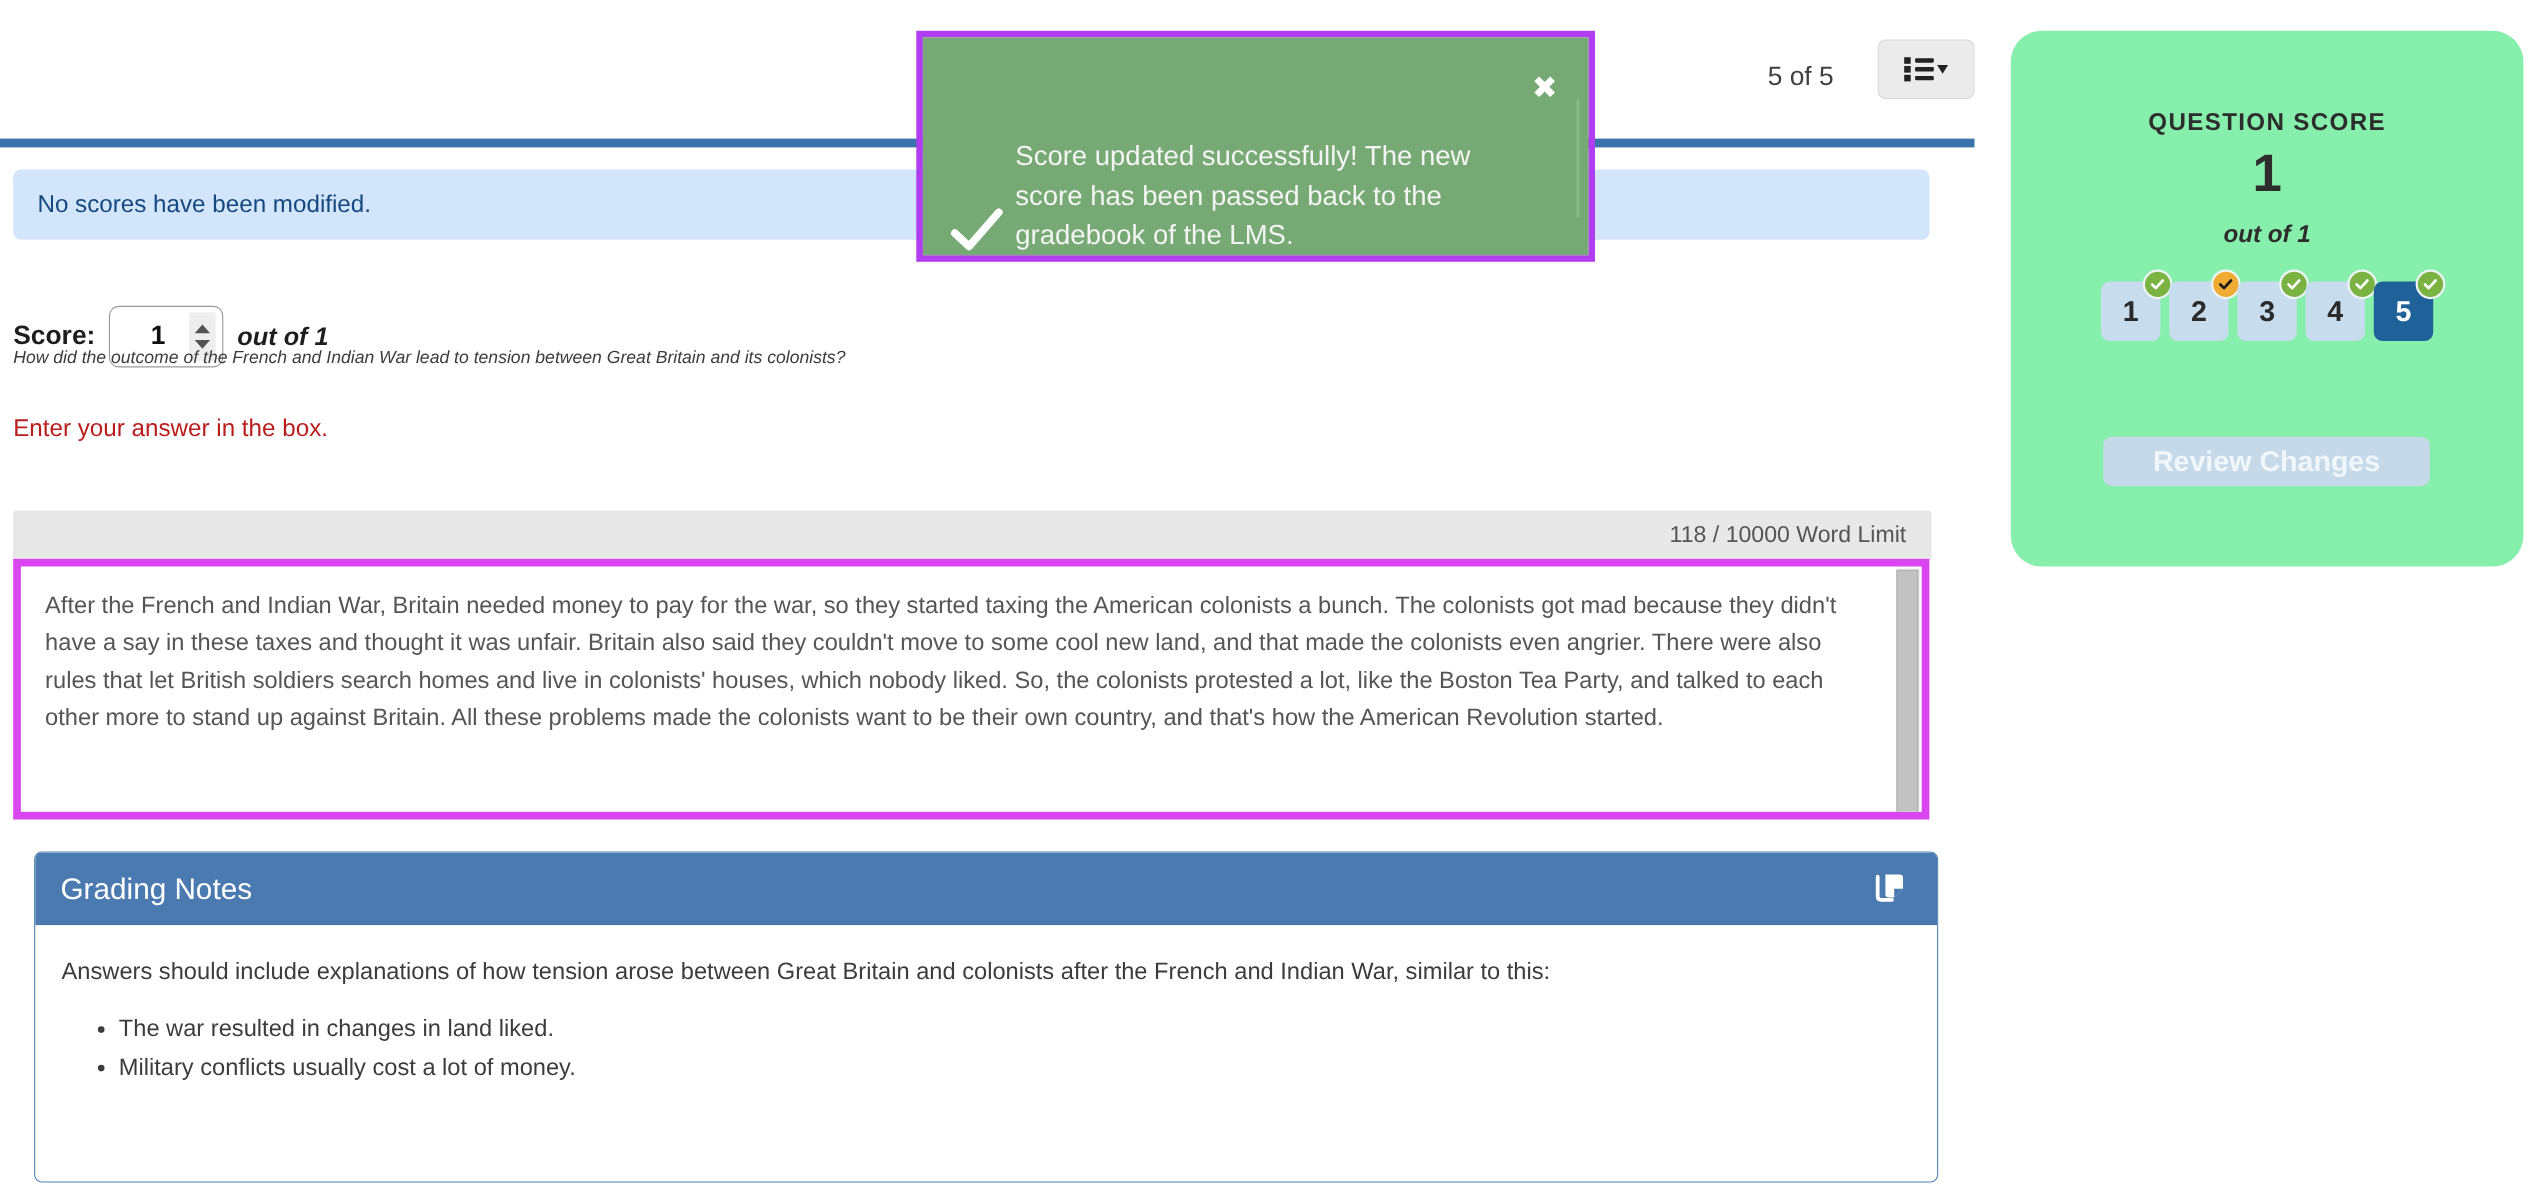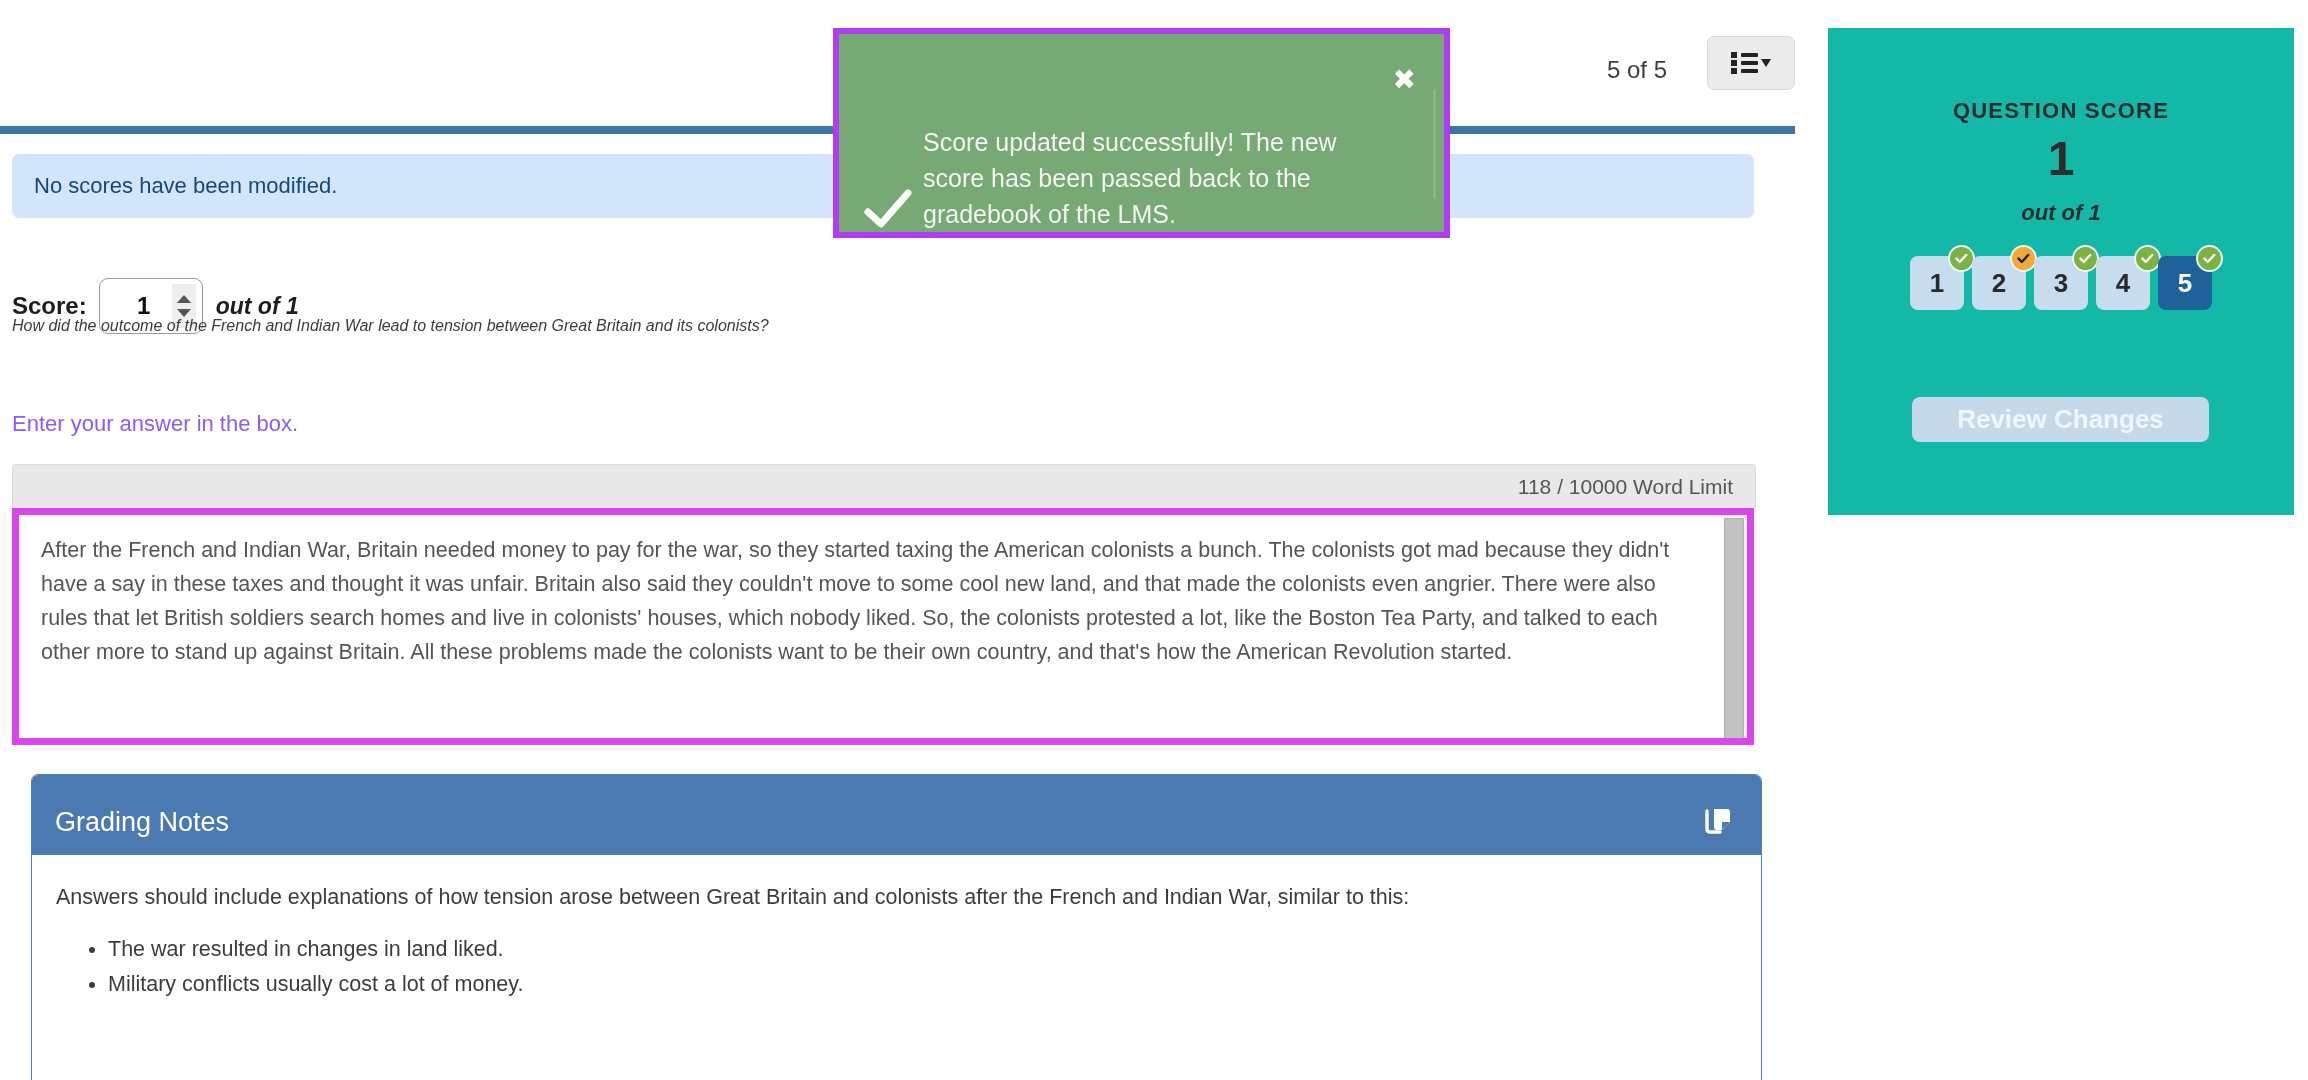--- a/index.html
+++ b/index.html
@@ -145,22 +145,21 @@
     top: 317px;
     font-size: 16px;
     color: #3c3c3c;
     font-style: italic;
   }
   #answer-instruction {
     position: absolute;
     left: 12px;
     top: 376px;
     font-size: 22px;
-    color: #8b5cf6;
-    margin-top: 35px;
+    color: #b91c1c;
   }
 
   
   #word-limit-bar {
     position: absolute;
     left: 12px;
     top: 464px;
     width: 1742px;
     height: 44px;
     background: #e8e8e8;
@@ -227,21 +226,21 @@
     box-sizing: border-box;
     overflow: hidden;
     background: #fff;
   }
   #grading-notes-header {
     height: 66px;
     background: #4a7ab0;
     display: flex;
     align-items: center;
     justify-content: space-between;
-    padding: 14px 26px 0 23px;
+    padding: 0 26px 0 23px;
   }
   #grading-notes-title {
     font-size: 27px;
     color: #ffffff;
   }
   #copy-notes-button {
     width: 34px; height: 34px;
     cursor: pointer;
     display: flex; align-items: center; justify-content: center;
   }
@@ -318,21 +317,22 @@
     background: #87b884;
   }
 
   
   #score-sidebar {
     position: absolute;
     left: 1828px;
     top: 28px;
     width: 466px;
     height: 487px;
-    background: #14b8a6;
+    background: #86efac;
+    border-radius: 28px;
   }
   #sidebar-cutoff {
     position: absolute;
     left: 0; top: 0;
     width: 466px;
     height: 3px;
     overflow: hidden;
   }
   #sidebar-cutoff-inner {
     position: absolute;

